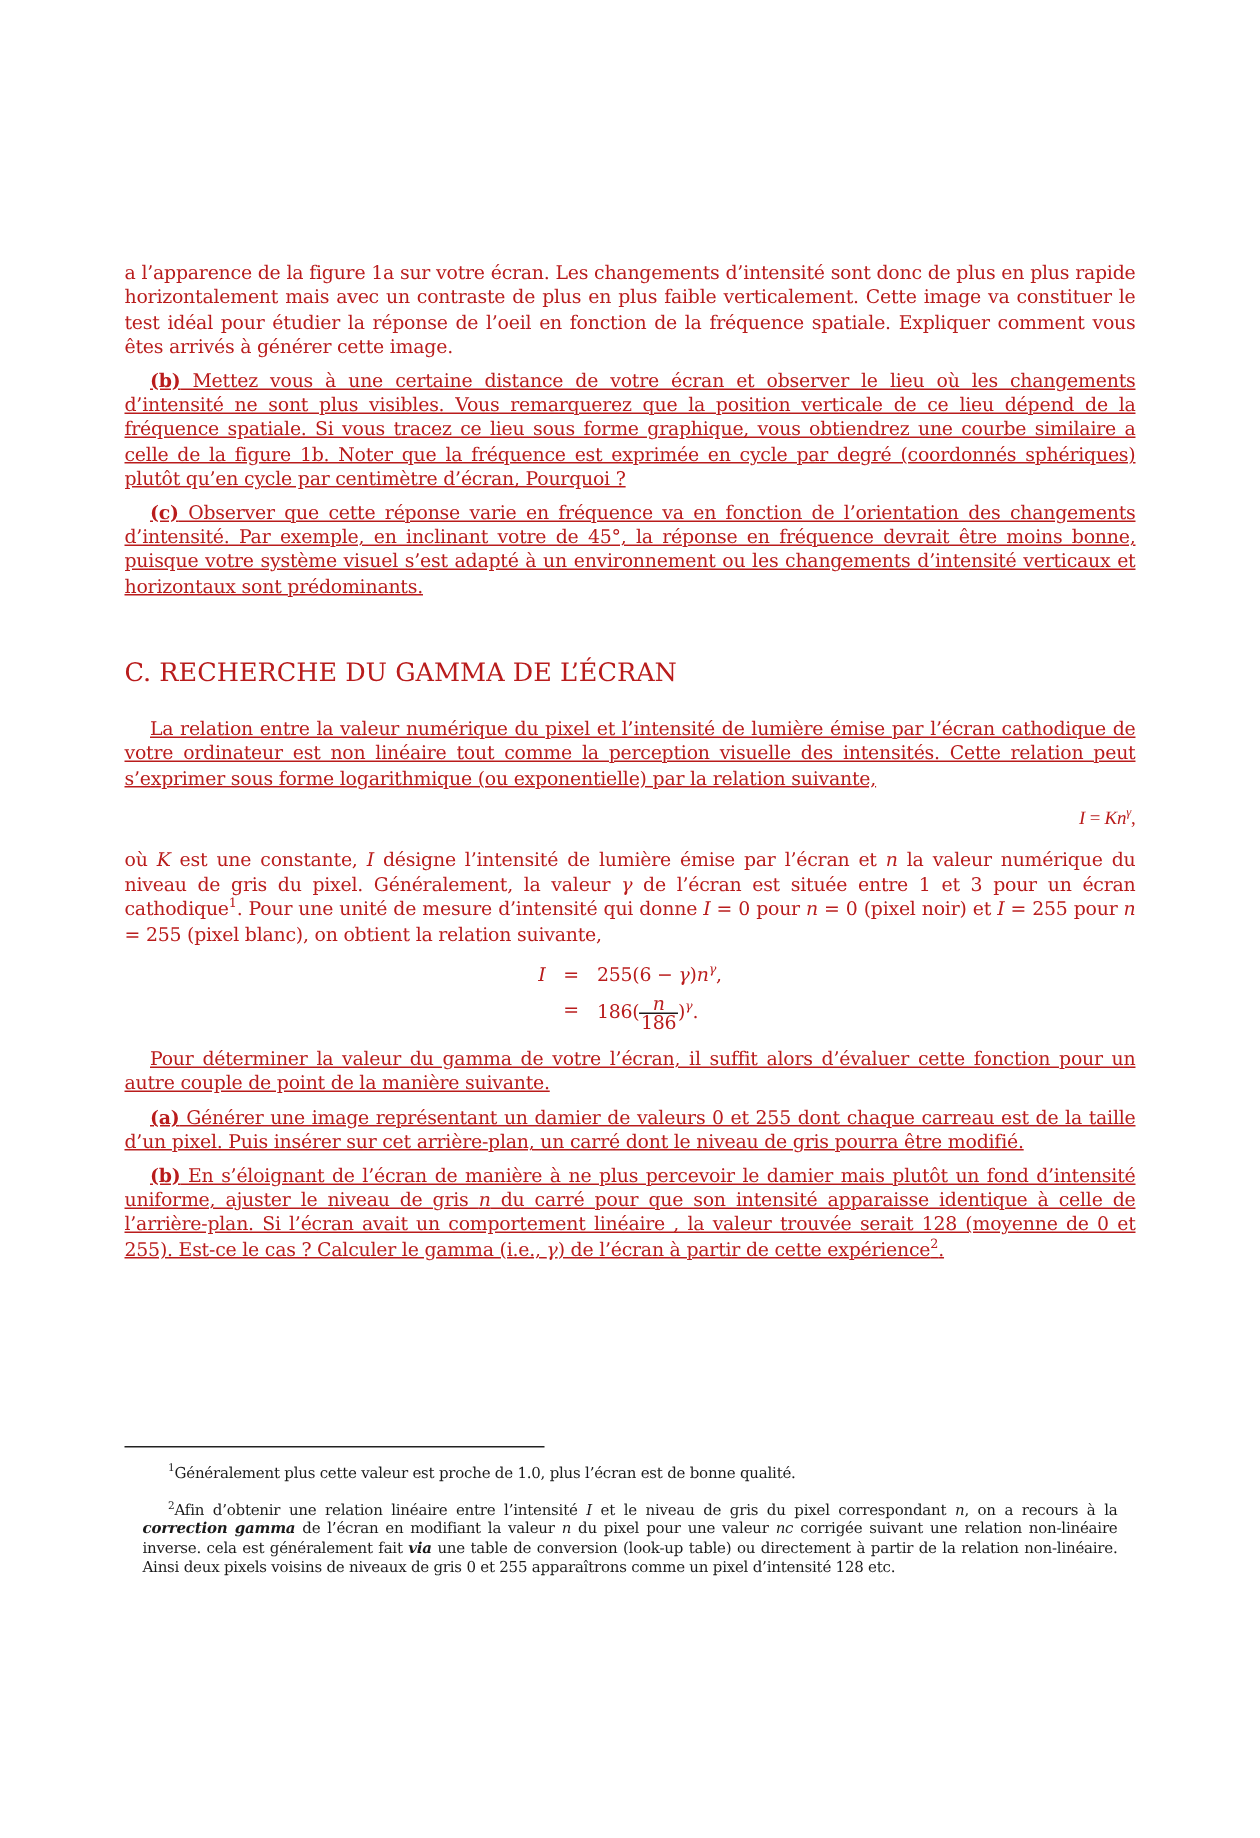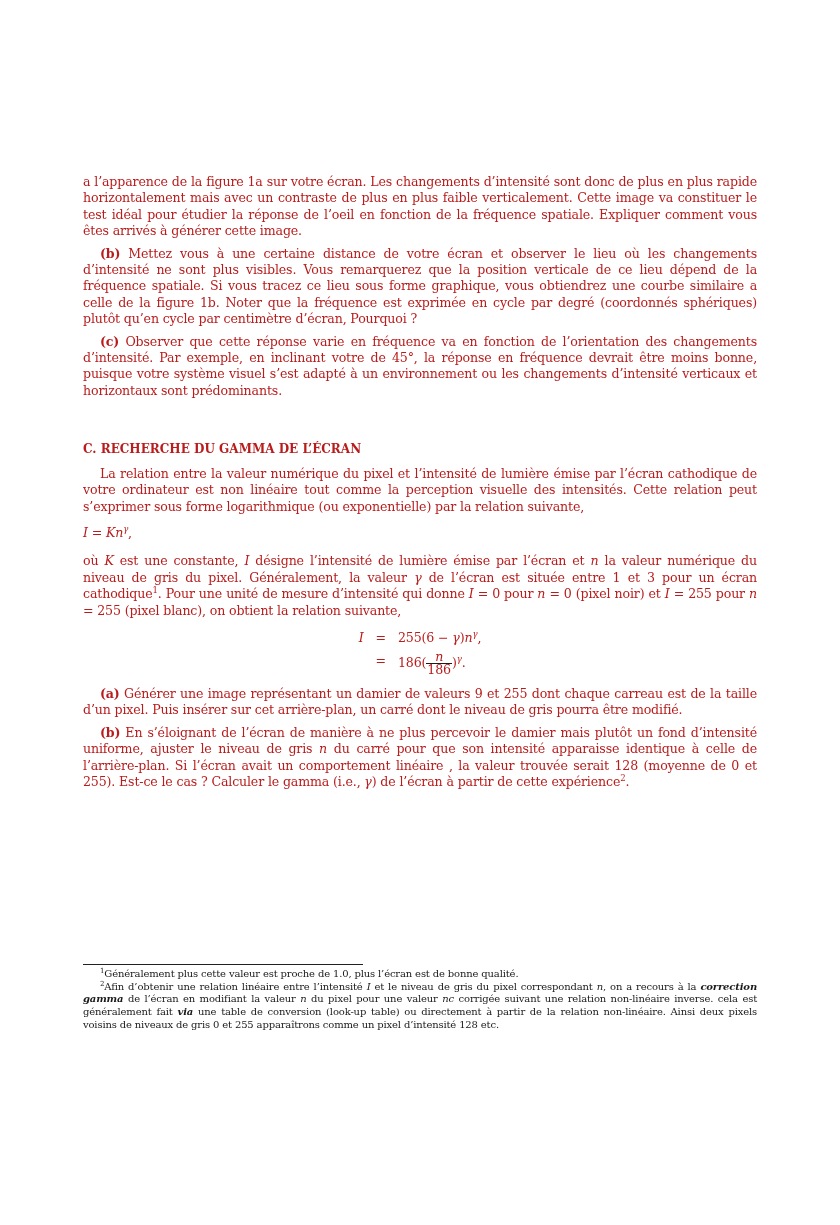--- a/index.html
+++ b/index.html
@@ -4,60 +4,60 @@
   <style>
     html, body { margin: 0; padding: 0; background: #ffffff; }
     body { width: 840px; height: 1225px; position: relative; overflow: hidden; }
     .page {
       position: absolute; left: 83px; top: 174px; width: 674px;
       font-family: "DejaVu Serif", "Liberation Serif", serif;
       font-size: 12.6px; line-height: 16.4px; color: #b91c1c;
       text-align: justify; letter-spacing: -0.15px;
     }
     .page p { margin: 0; }
-    .indent { text-indent: 17px; }
+    .indent { text-indent: 17px; text-decoration: underline; }
     .gap { margin-top: 6px !important; }
     .bold { font-weight: bold; }
     .section-title {
-      font-weight: bold; font-size: 12px; margin-top: 42px !important;
+      font-weight: normal; font-size: 17px; margin-top: 42px !important;
       letter-spacing: 0;
     }
-    .eq { text-align: left; margin: 10px 0 12px 0 !important; font-style: normal; }
+    .eq { text-align: right; margin: 10px 0 12px 0 !important; font-style: normal; font-family: Liberation Serif, serif; }
     .m { font-style: italic; }
     .eqarray { margin: 10px 0 10px 0; display: flex; justify-content: center; }
     .eqarray table { border-collapse: collapse; font-size: 12.6px; }
     .eqarray td { padding: 0 6px; vertical-align: middle; line-height: 18px; }
     .frac { display: inline-block; vertical-align: middle; text-align: center; line-height: 12px; }
     .frac .num { display: block; border-bottom: 1px solid #1a1a1a; padding: 0 1px; font-style: italic; }
     .frac .den { display: block; padding: 0 1px; }
     sup { font-size: 8.5px; line-height: 0; }
     .footnotes {
       position: absolute; left: 83px; top: 964px; width: 674px;
       font-family: "DejaVu Serif", "Liberation Serif", serif;
       font-size: 10px; line-height: 12.7px; color: #1a1a1a; text-align: justify;
       letter-spacing: -0.15px;
     }
     .fn-rule { width: 280px; height: 0; border-top: 1px solid #222; margin-bottom: 3px; }
-    .footnotes p { margin: 0; text-indent: 17px; }
+    .footnotes p { margin: 12px; text-indent: 17px; }
     .footnotes sup { font-size: 7px; }
   </style>
 </head>
 <body>
 
 <div class="page">
 
   <p>a l’apparence de la figure 1a sur votre écran. Les changements d’intensité sont donc de plus en plus rapide horizontalement mais avec un contraste de plus en plus faible verticalement. Cette image va constituer le test idéal pour étudier la réponse de l’oeil en fonction de la fréquence spatiale. Expliquer comment vous êtes arrivés à générer cette image.</p>
 
   <p class="indent gap"><span class="bold">(b)</span><span> Mettez vous à une certaine distance de votre écran et observer le lieu où les changements d’intensité ne sont plus visibles. Vous remarquerez que la position verticale de ce lieu dépend de la fréquence spatiale. Si vous tracez ce lieu sous forme graphique, vous obtiendrez une courbe similaire a celle de la figure 1b. Noter que la fréquence est exprimée en cycle par degré (coordonnés sphériques) plutôt qu’en cycle par centimètre d’écran, Pourquoi ?</span></p>
 
   <p class="indent gap"><span class="bold">(c)</span><span> Observer que cette réponse varie en fréquence va en fonction de l’orientation des changements d’intensité. Par exemple, en inclinant votre de 45°, la réponse en fréquence devrait être moins bonne, puisque votre système visuel s’est adapté à un environnement ou les changements d’intensité verticaux et horizontaux sont prédominants.</span></p>
 
   <p class="section-title">C. RECHERCHE DU GAMMA DE L’ÉCRAN</p>
 
-  <p class="indent" style="margin-top:8px">La relation entre la valeur numérique du pixel et l’intensité de lumière émise par l’écran cathodique de votre ordinateur est non linéaire tout comme la perception visuelle des intensités. Cette relation peut s’exprimer sous forme logarithmique (ou exponentielle) par la relation suivante,</p>
+  <p class="indent" style="margin-top:20px">La relation entre la valeur numérique du pixel et l’intensité de lumière émise par l’écran cathodique de votre ordinateur est non linéaire tout comme la perception visuelle des intensités. Cette relation peut s’exprimer sous forme logarithmique (ou exponentielle) par la relation suivante,</p>
 
   <p class="eq"><span class="m">I</span><span> = </span><span class="m">K</span><span class="m">n</span><sup class="m">γ</sup><span>,</span></p>
 
   <p><span>où </span><span class="m">K</span><span> est une constante, </span><span class="m">I</span><span> désigne l’intensité de lumière émise par l’écran et </span><span class="m">n</span><span> la valeur numérique du niveau de gris du pixel. Généralement, la valeur </span><span class="m">γ</span><span> de l’écran est située entre 1 et 3 pour un écran cathodique</span><sup>1</sup><span>. Pour une unité de mesure d’intensité qui donne </span><span class="m">I</span><span> = 0 pour </span><span class="m">n</span><span> = 0 (pixel noir) et </span><span class="m">I</span><span> = 255 pour </span><span class="m">n</span><span> = 255 (pixel blanc), on obtient la relation suivante,</span></p>
 
   <div class="eqarray">
     <table>
       <tbody>
           <tr>
         <td class="m">I</td>
@@ -66,22 +66,23 @@
       </tr>
       <tr>
         <td></td>
         <td>=</td>
         <td style="padding-top:4px"><span>186(</span><span class="frac"><span class="num">n</span><span class="den">186</span></span><span>)</span><sup class="m">γ</sup><span>.</span></td>
       </tr>
     </tbody>
       </table>
   </div>
 
+  <p class="indent" style="margin-top:8px">Pour déterminer la valeur du gamma de votre l’écran, il suffit alors d’évaluer cette fonction pour un autre couple de point de la manière suivante.</p>
 
-  <p class="indent gap"><span class="bold">(a)</span><span> Générer une image représentant un damier de valeurs 9 et 255 dont chaque carreau est de la taille d’un pixel. Puis insérer sur cet arrière-plan, un carré dont le niveau de gris pourra être modifié.</span></p>
+  <p class="indent gap"><span class="bold">(a)</span><span> Générer une image représentant un damier de valeurs 0 et 255 dont chaque carreau est de la taille d’un pixel. Puis insérer sur cet arrière-plan, un carré dont le niveau de gris pourra être modifié.</span></p>
 
   <p class="indent gap"><span class="bold">(b)</span><span> En s’éloignant de l’écran de manière à ne plus percevoir le damier mais plutôt un fond d’intensité uniforme, ajuster le niveau de gris </span><span class="m">n</span><span> du carré pour que son intensité apparaisse identique à celle de l’arrière-plan. Si l’écran avait un comportement linéaire , la valeur trouvée serait 128 (moyenne de 0 et 255). Est-ce le cas ? Calculer le gamma (i.e., </span><span class="m">γ</span><span>) de l’écran à partir de cette expérience</span><sup>2</sup><span>.</span></p>
 
 </div>
 
 <div class="footnotes">
   <div class="fn-rule"></div>
   <p><sup>1</sup><span>Généralement plus cette valeur est proche de 1.0, plus l’écran est de bonne qualité.</span></p>
   <p><sup>2</sup><span>Afin d’obtenir une relation linéaire entre l’intensité </span><span class="m">I</span><span> et le niveau de gris du pixel correspondant </span><span class="m">n</span><span>, on a recours à la </span><span class="m bold">correction gamma</span><span> de l’écran en modifiant la valeur </span><span class="m">n</span><span> du pixel pour une valeur </span><span class="m">nc</span><span> corrigée suivant une relation non-linéaire inverse. cela est généralement fait </span><span class="m bold">via</span><span> une table de conversion (look-up table) ou directement à partir de la relation non-linéaire. Ainsi deux pixels voisins de niveaux de gris 0 et 255 apparaîtrons comme un pixel d’intensité 128 etc.</span></p>
 </div>

